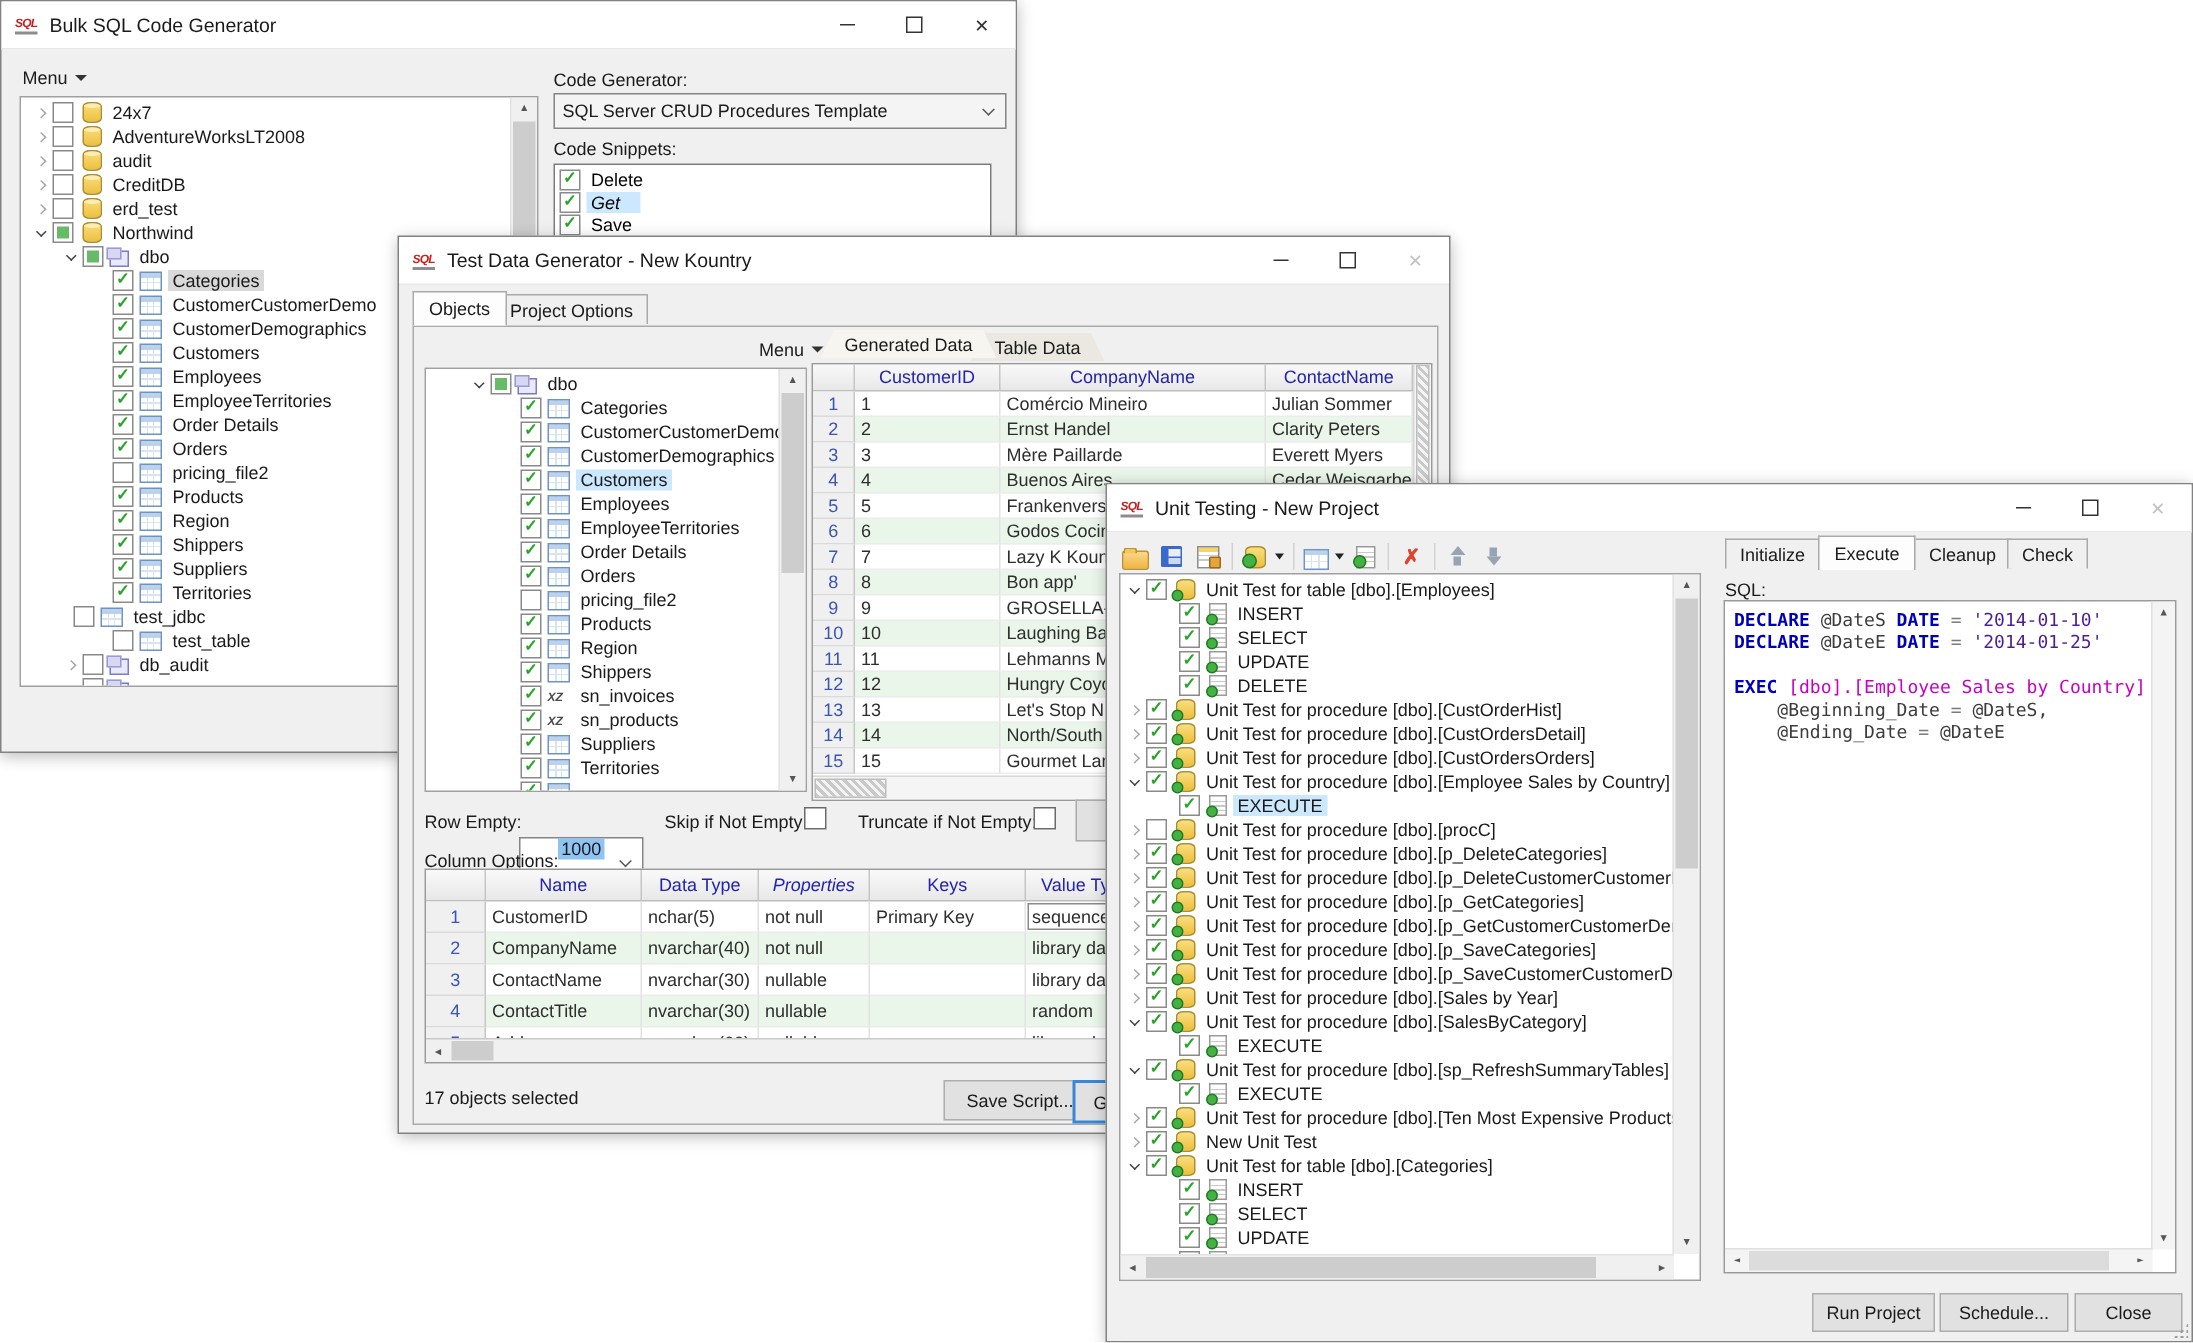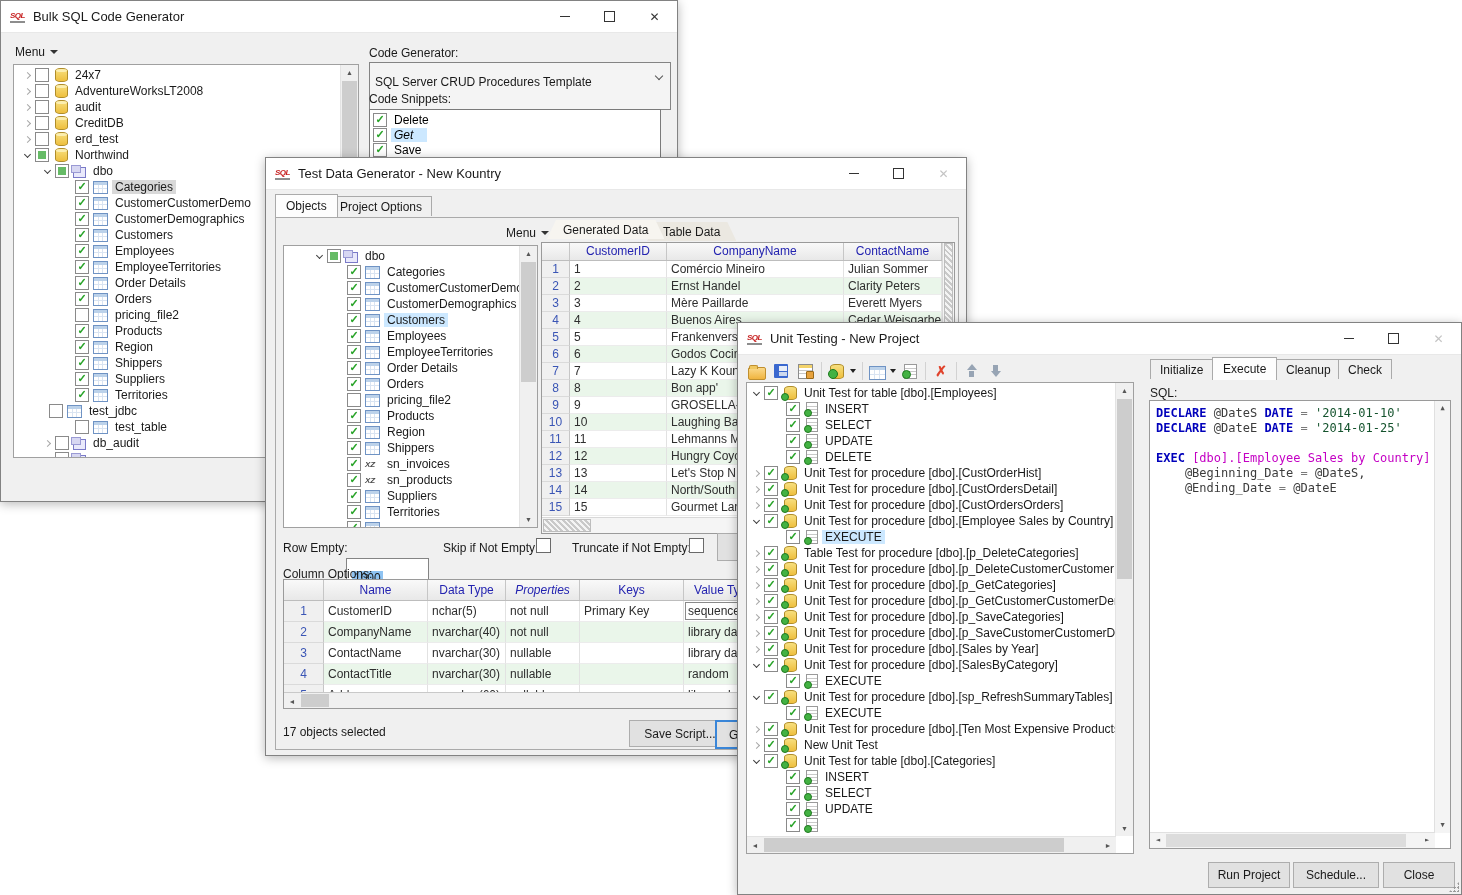--- a/index.html
+++ b/index.html
@@ -57,21 +57,21 @@
   .ghead{display:flex;background:linear-gradient(#f9f9f9,#e8e8e8);border-bottom:1px solid #bdbdbd;}
   .gh{font-size:12px;color:#2323b0;text-align:center;border-right:1px solid #c6c6c6;overflow:hidden;white-space:nowrap;flex:none;box-sizing:border-box;}
   .grow{display:flex;}
   .grow.alt{background:#eaf6ea;}
   .gc{font-size:12px;padding:1px 4px;border-right:1px solid #e2e2e2;border-bottom:1px solid #ececec;color:#2e2e2e;overflow:hidden;white-space:nowrap;flex:none;box-sizing:border-box;}
   .gnum{background:#f0f0f0;color:#3a55b5;text-align:center;border-right:1px solid #c6c6c6;border-bottom:1px solid #dadada;}
   .gcombo{display:flex;align-items:center;border:1px solid #8a8a8a;background:#fff;margin:1px;padding:0 2px;font-size:12px;flex:1;}
   .chev{width:5px;height:5px;border-right:1.4px solid #555;border-bottom:1.4px solid #555;transform:rotate(45deg);margin-left:auto;margin-right:3px;margin-top:-2px;}
   .graycell{background:#ebebeb;}
   
-  .combo{position:absolute;background:#fff;border:1px solid #848484;display:flex;align-items:flex-start;font-size:12px;padding:12px 5px;color:#1a1a1a;}
+  .combo{position:absolute;background:#fff;border:1px solid #848484;display:flex;align-items:center;font-size:12px;padding:0 5px;color:#1a1a1a;}
   .combo.shaded{background:#f4f4f4;}
   .hl1000{background:#8ec3f2;padding:0 2px;}
   .ckbox{position:absolute;width:13px;height:13px;border:1px solid #6a6a6a;background:#fff;}
   .btn{position:absolute;background:#e1e1e1;border:1px solid #adadad;font-size:12px;color:#1a1a1a;display:flex;align-items:center;justify-content:center;}
   .btn.default{border:2px solid #3a86d8;}
   .snip{height:15px;display:flex;align-items:center;font-size:12px;padding-left:3px;}
   .snip .tlabel{padding:0 14px 0 3px;}
   .snip.selected .tlabel{background:#cce8ff;font-style:italic;}
   
   .tbr{position:absolute;display:flex;align-items:center;gap:6px;}
@@ -95,21 +95,21 @@
   .ic-up .arrowud{border-bottom:6px solid #97a4b4;margin-top:2px;}
   .ic-up::after{content:"";position:absolute;left:6px;top:9px;width:5px;height:6px;background:#97a4b4;}
   .ic-down .arrowud{border-top:6px solid #97a4b4;margin-top:9px;}
   .ic-down::after{content:"";position:absolute;left:6px;top:3px;width:5px;height:6px;background:#97a4b4;}
   
   .sqled{position:absolute;background:#fff;border:1px solid #9a9a9a;font-family:"DejaVu Sans Mono",monospace;font-size:12px;line-height:15px;overflow:hidden;}
   .sqltext{position:absolute;left:6px;top:5px;right:20px;white-space:pre;}
   .c-kw{color:#0000bb;font-weight:bold;}
   .c-id{color:#3c3c3c;}
   .c-op{color:#7a7a7a;}
-  .c-str{color:#14532d;margin-top:28px;}
+  .c-str{color:#4c1d95;margin-top:28px;}
   .c-obj{color:#c400c4;}
   .grip{position:absolute;right:2px;bottom:2px;width:10px;height:10px;}
   .grip::before{content:"";position:absolute;inset:0;background:radial-gradient(circle at 1.5px 1.5px,#9a9a9a 1px,transparent 1.2px);background-size:4px 4px;clip-path:polygon(100% 0,100% 100%,0 100%);}
 </style>
 </head>
 <body>
 
 <div id="stage">
 
   <div class="win" id="w1" style="left:0;top:0;width:676px;height:500px;z-index:1;">
@@ -754,23 +754,29 @@
             <span class="tlabel">Unit Test for procedure [dbo].[Employee Sales by Country]</span>
           </div>
           <div class="trow selb" style="padding-left: 24px;">
             <span class="exp"></span>
             <span class="cb">✓</span>
             <span class="ticon ic-script"></span>
             <span class="tlabel">EXECUTE</span>
           </div>
           <div class="trow" style="padding-left: 2px;">
             <span class="exp closed"></span>
-            <span class="cb">✓</span>
-            <span class="ticon ic-testdb"></span>
-            <span class="tlabel">Table Test for procedure [dbo].[p_DeleteCategories]</span>
+            <span class="cb"></span>
+            <span class="ticon ic-testdb"></span>
+            <span class="tlabel">Unit Test for procedure [dbo].[procC]</span>
+          </div>
+          <div class="trow" style="padding-left: 2px;">
+            <span class="exp closed"></span>
+            <span class="cb">✓</span>
+            <span class="ticon ic-testdb"></span>
+            <span class="tlabel">Unit Test for procedure [dbo].[p_DeleteCategories]</span>
           </div>
           <div class="trow" style="padding-left: 2px;">
             <span class="exp closed"></span>
             <span class="cb">✓</span>
             <span class="ticon ic-testdb"></span>
             <span class="tlabel">Unit Test for procedure [dbo].[p_DeleteCustomerCustomerDemo]</span>
           </div>
           <div class="trow" style="padding-left: 2px;">
             <span class="exp closed"></span>
             <span class="cb">✓</span>

